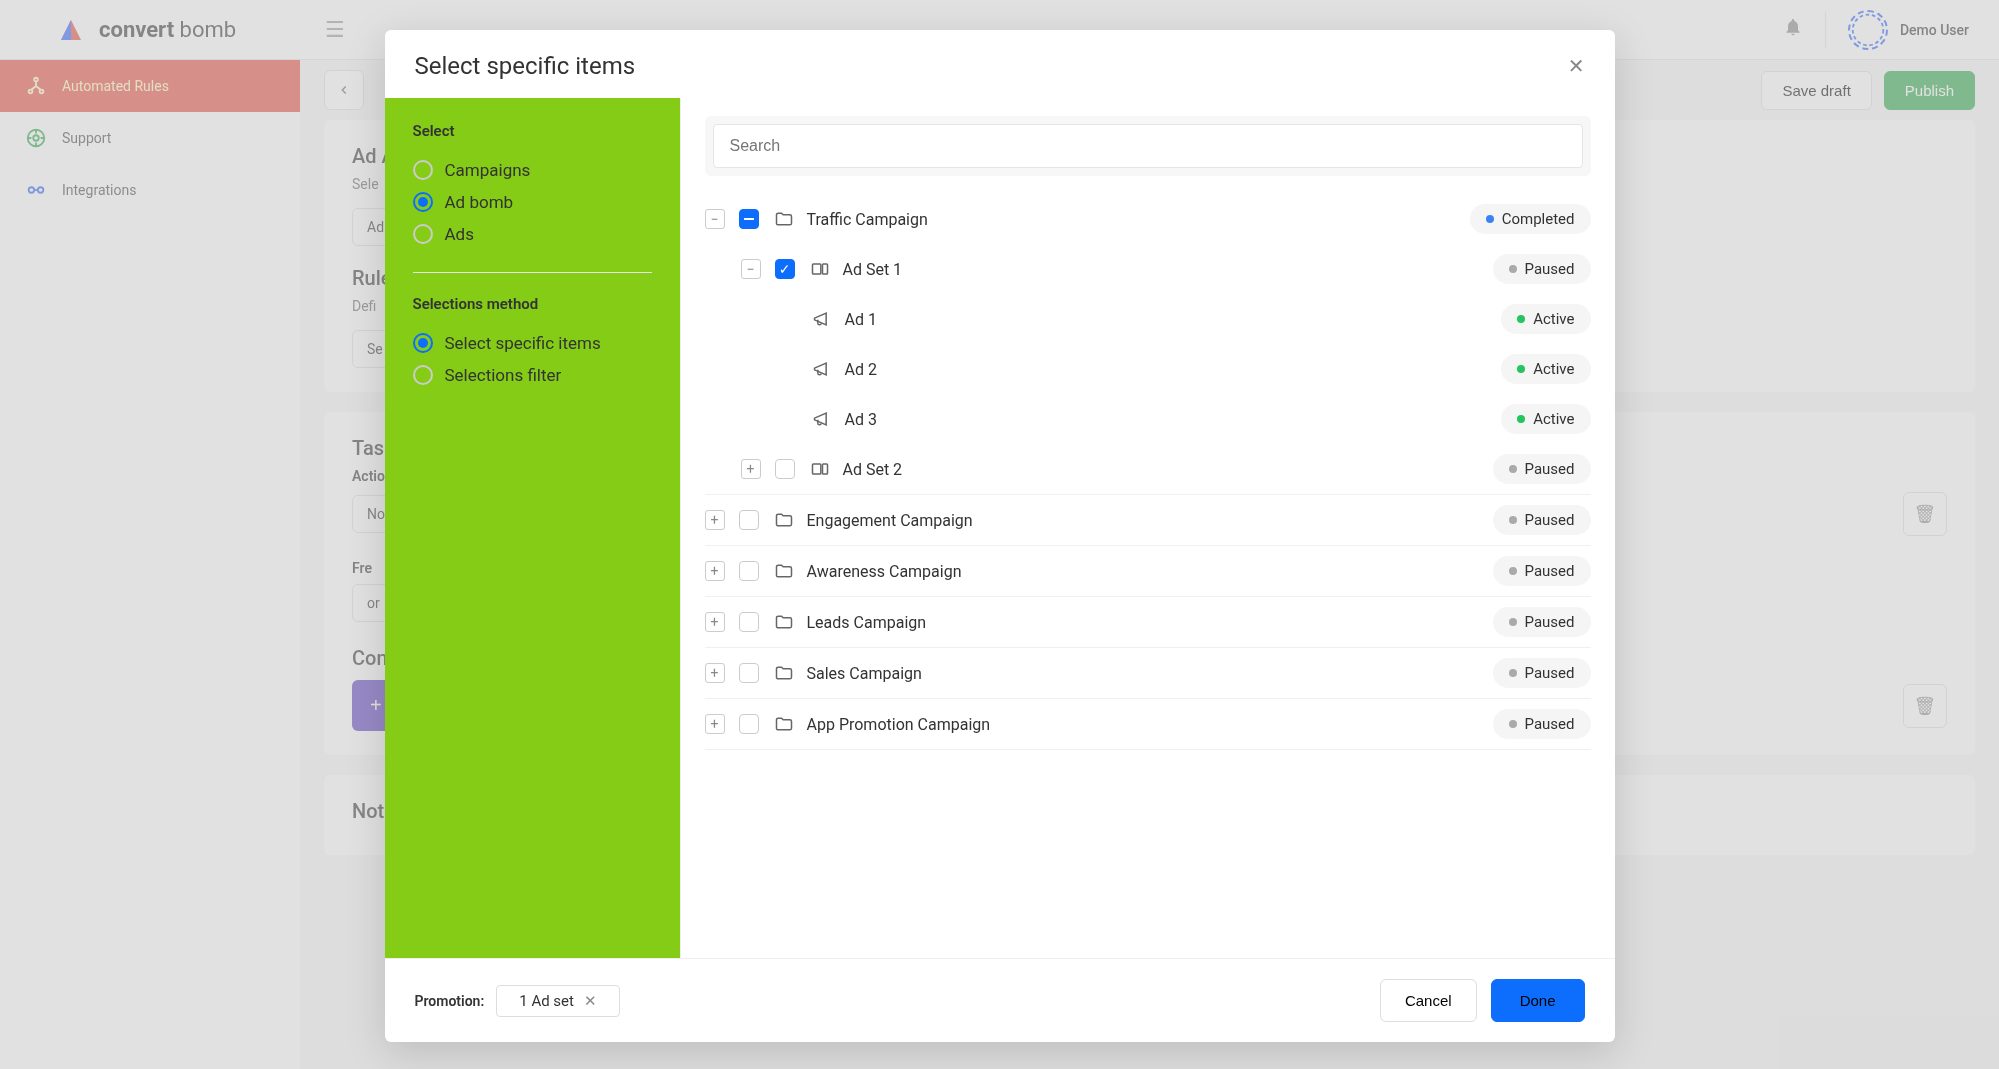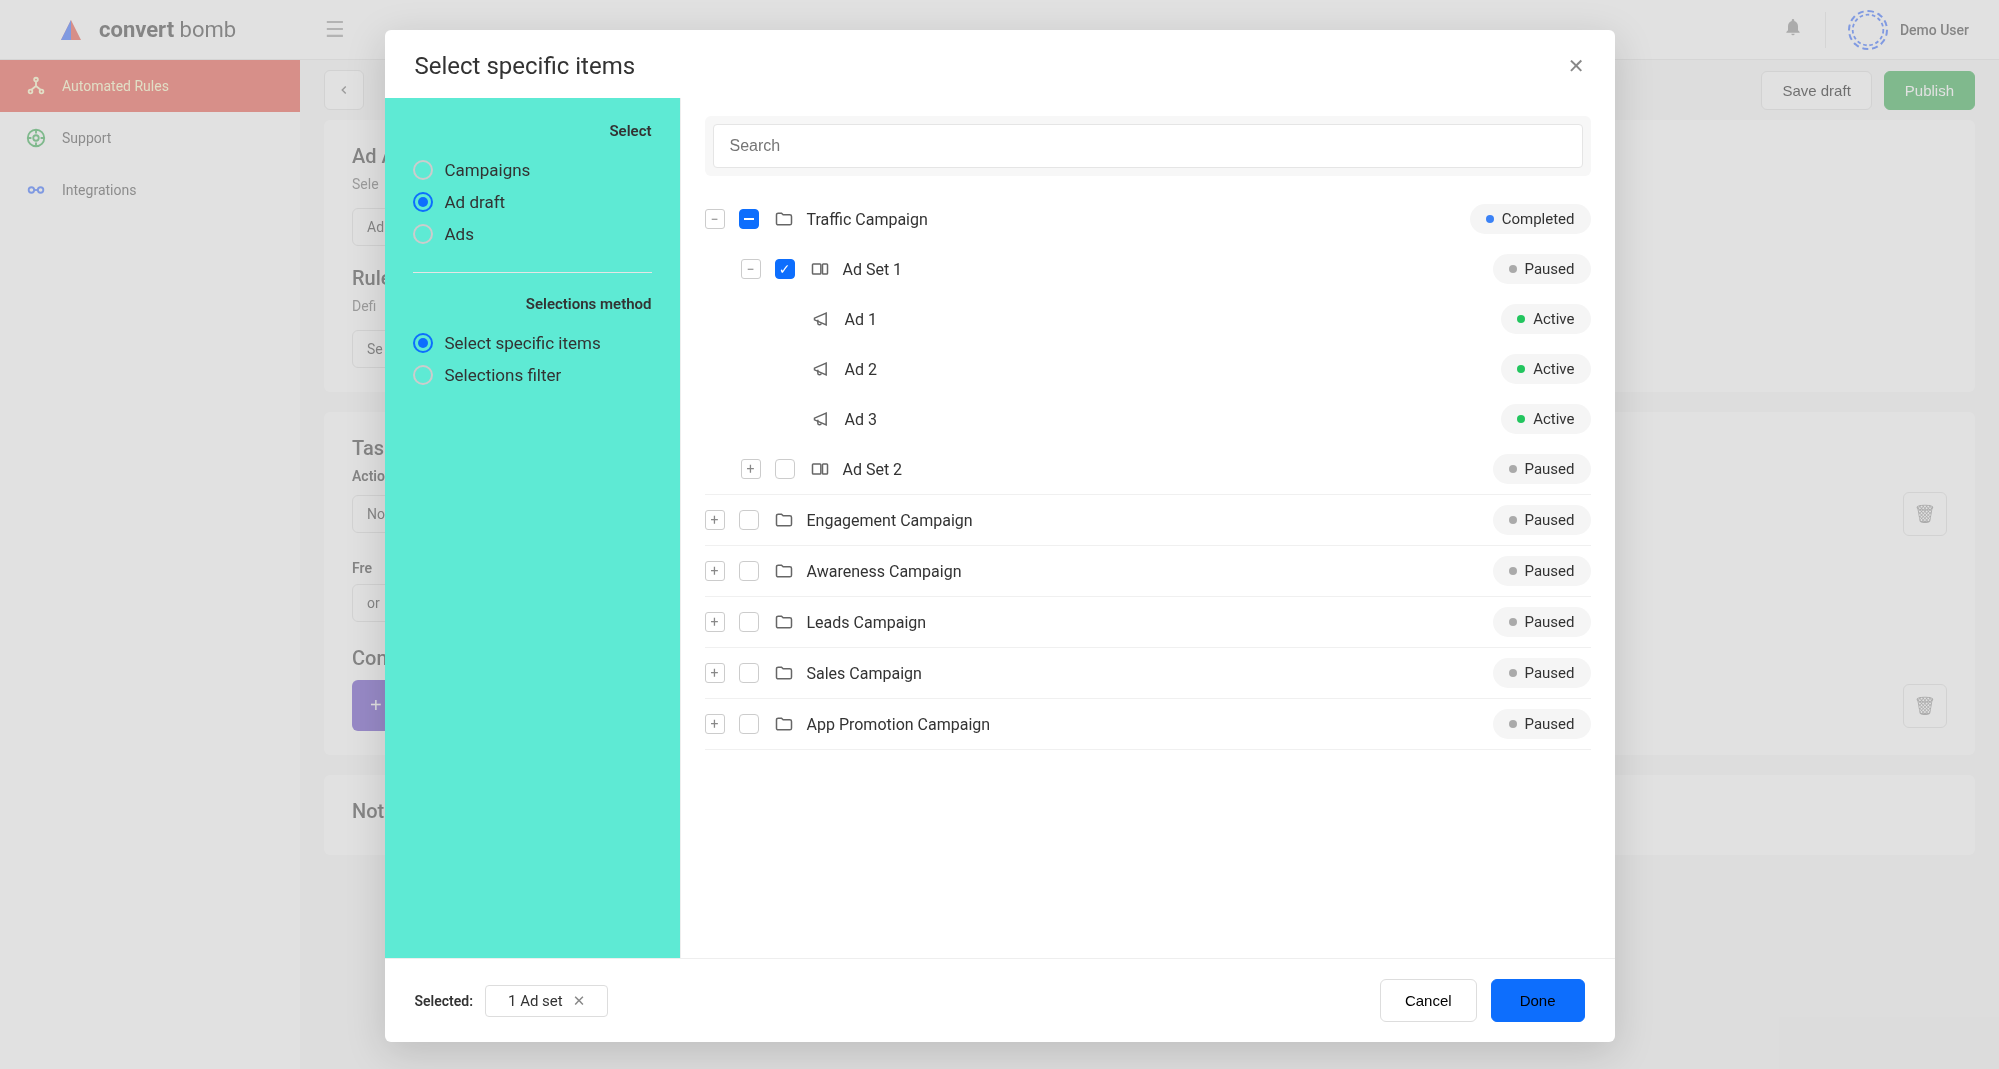--- a/index.html
+++ b/index.html
@@ -43,21 +43,21 @@
 
 
 .overlay { position: absolute; inset: 0; background: rgba(200,200,200,0.55); z-index: 10; }
 
 
 .modal { position: absolute; top: 30px; left: 50%; transform: translateX(-50%); width: 1230px; background: #fff; border-radius: 6px; z-index: 20; display: flex; flex-direction: column; box-shadow: 0 10px 40px rgba(0,0,0,0.15); }
 .modal-header { padding: 22px 30px 18px; display: flex; align-items: center; }
 .modal-title { font-size: 24px; font-weight: 400; }
 .close-btn { margin-left: auto; font-size: 20px; color: #888; cursor: pointer; background:none; border:none; }
 .modal-body { display: flex; min-height: 860px; }
-.modal-left { width: 296px; background: #5eead4; padding: 24px 28px; border-right: 1px solid #eee; text-align: right; }
+.modal-left { width: 296px; background: #84cc16; padding: 24px 28px; border-right: 1px solid #eee; }
 .section-label { font-weight: 600; margin-bottom: 14px; font-size: 15px; }
 .radio-row { display: flex; align-items: center; gap: 12px; padding: 6px 0; cursor: pointer; font-size: 17px; }
 .radio { width: 20px; height: 20px; border-radius: 50%; border: 2px solid #ccc; position: relative; }
 .radio.checked { border-color: #0d6efd; }
 .radio.checked::after { content: ""; position: absolute; inset: 3px; background: #0d6efd; border-radius: 50%; }
 .divider-h { height: 1px; background: #e5e5e5; margin: 22px 0; }
 .modal-right { flex: 1; padding: 18px 24px; }
 .search-wrap { background: #f7f7f7; border-radius: 6px; padding: 8px; margin-bottom: 18px; }
 .search-input { width: 100%; border: 1px solid #e5e5e5; border-radius: 4px; padding: 12px 16px; font-size: 16px; background: #fff; }
 
@@ -215,21 +215,21 @@
     </div>
     <div class="modal-body">
       <div class="modal-left">
         <div class="section-label">Select</div>
         <div class="radio-row">
             <span class="radio"></span>
             <span>Campaigns</span>
           </div>
         <div class="radio-row">
             <span class="radio checked"></span>
-            <span>Ad draft</span>
+            <span>Ad bomb</span>
           </div>
         <div class="radio-row">
             <span class="radio"></span>
             <span>Ads</span>
           </div>
         <div class="divider-h"></div>
         <div class="section-label">Selections method</div>
         <div class="radio-row">
             <span class="radio checked"></span>
             <span>Select specific items</span>
@@ -407,21 +407,21 @@
             </span>
           <span class="node-label">App Promotion Campaign</span>
           <span class="status">
               <span class="dot grey"></span>
               <span>Paused</span>
             </span>
         </div>
       </div>
     </div>
     <div class="modal-footer">
-      <span class="selected-label">Selected:</span>
+      <span class="selected-label">Promotion:</span>
       <span class="chip">
         <span>1 Ad set</span>
         <span class="chip-x">✕</span>
       </span>
       <div class="footer-btns">
         <button class="btn btn-cancel">Cancel</button>
         <button class="btn btn-done">Done</button>
       </div>
     </div>
   </div>

